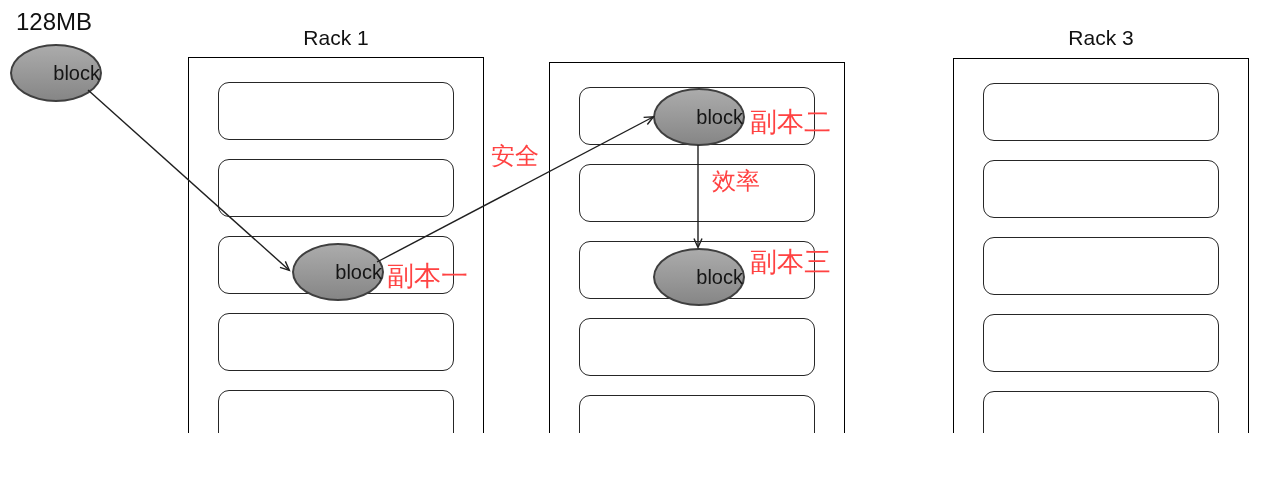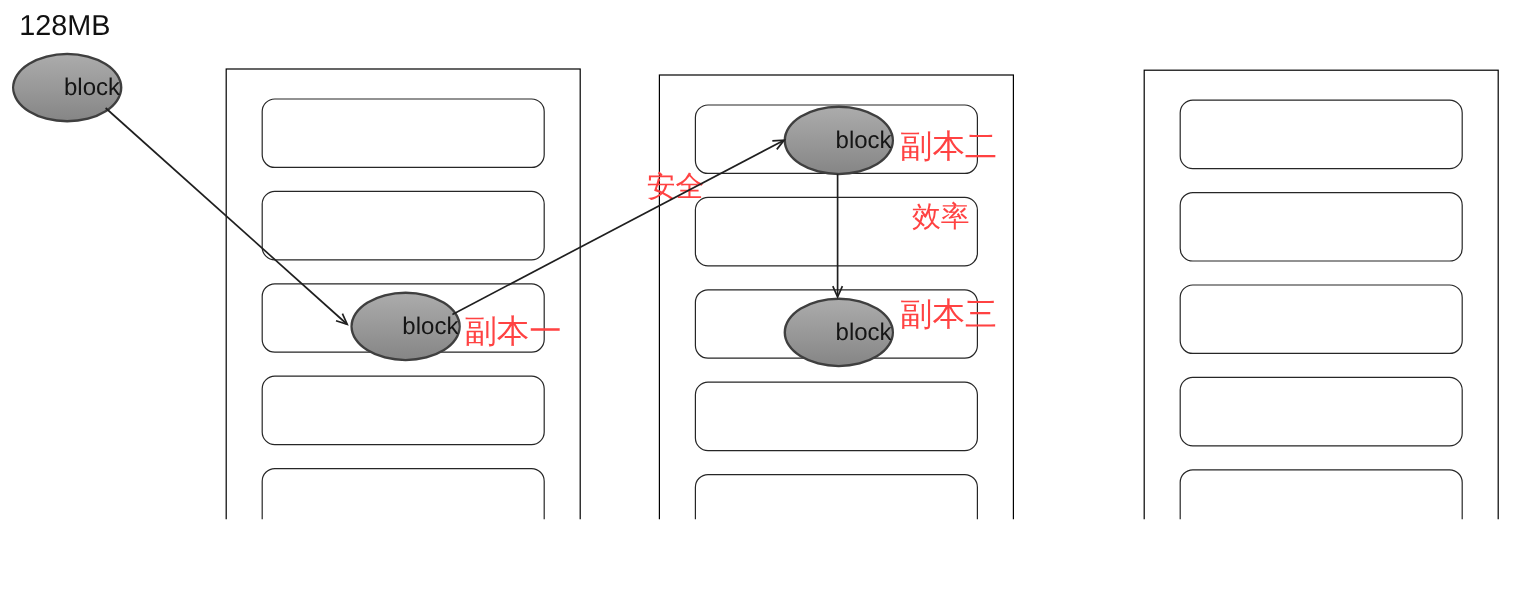--- a/index.html
+++ b/index.html
@@ -33,21 +33,20 @@
   }
   .red-label {
     position: absolute;
     color: #ff4242;
     font-size: 27px;
     line-height: 1;
     white-space: nowrap;
   }
   .edge-label {
     font-size: 24px;
-    margin-left: 48px;
   }
 
   
   .rack {
     position: absolute;
     width: 296px;
     border: 1.5px solid #000000;
     background: #ffffff;
     box-sizing: border-box;
     padding: 24px 29px 0 29px;
@@ -108,20 +107,22 @@
 <body>
 
 <div class="canvas">
 
   <div class="size-label">128MB</div>
 
   <div class="block-ellipse" id="source-block">
     <span>block</span>
   </div>
 
+  <div class="rack-title" id="rack-1-title">Rack 1</div>
+  <div class="rack-title" id="rack-3-title">Rack 3</div>
 
   <div class="rack" id="rack-1">
     <div class="slot"></div>
     <div class="slot"></div>
     <div class="slot"></div>
     <div class="slot"></div>
     <div class="slot"></div>
   </div>
 
   <div class="rack" id="rack-2">

